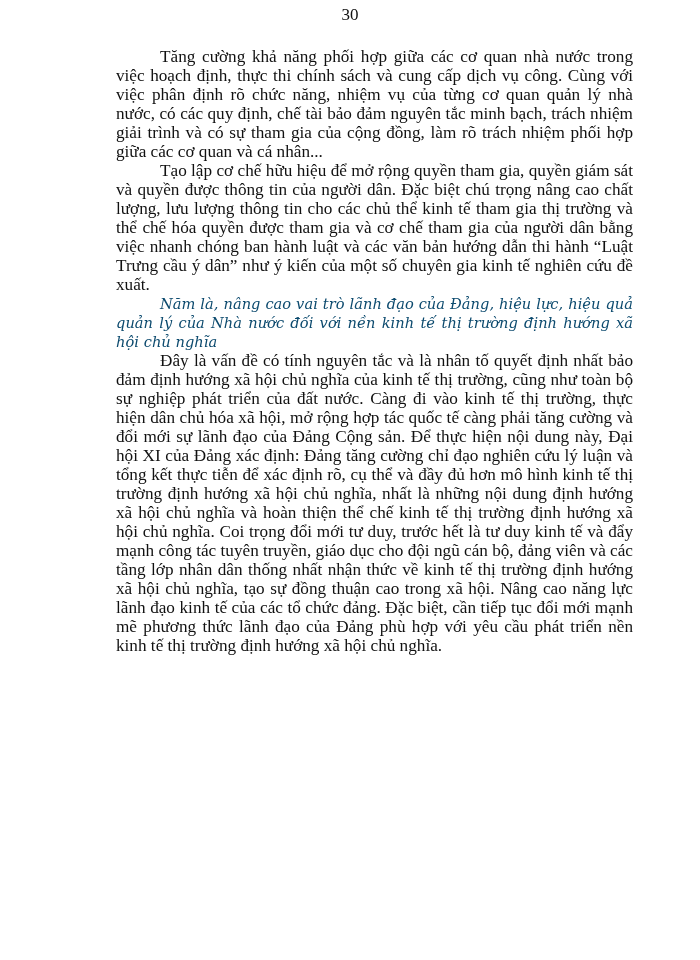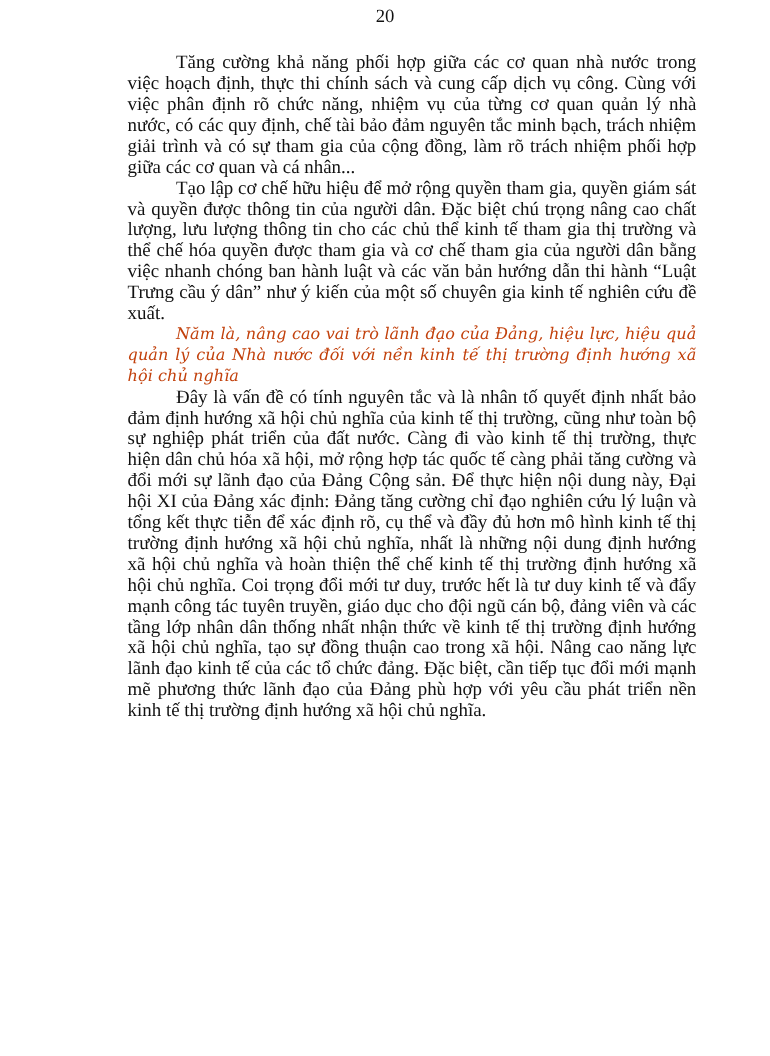--- a/index.html
+++ b/index.html
@@ -35,26 +35,26 @@
     .para {
       margin: 0;
       text-align: justify;
       text-indent: 44px;
     }
     .para.italic {
       font-family: "DejaVu Serif", serif;
       font-style: italic;
       font-size: 14.6px;
       letter-spacing: 0.05px;
-      color: #c2410c;
+      color: #0c4a6e;
     }
   </style>
 </head>
 <body>
 
-<div class="page-number">20</div>
+<div class="page-number">30</div>
 
 <div class="body-text">
   <p class="para">Tăng cường khả năng phối hợp giữa các cơ quan nhà nước trong việc hoạch định, thực thi chính sách và cung cấp dịch vụ công. Cùng với việc phân định rõ chức năng, nhiệm vụ của từng cơ quan quản lý nhà nước, có các quy định, chế tài bảo đảm nguyên tắc minh bạch, trách nhiệm giải trình và có sự tham gia của cộng đồng, làm rõ trách nhiệm phối hợp giữa các cơ quan và cá nhân...</p>
   <p class="para">Tạo lập cơ chế hữu hiệu để mở rộng quyền tham gia, quyền giám sát và quyền được thông tin của người dân. Đặc biệt chú trọng nâng cao chất lượng, lưu lượng thông tin cho các chủ thể kinh tế tham gia thị trường và thể chế hóa quyền được tham gia và cơ chế tham gia của người dân bằng việc nhanh chóng ban hành luật và các văn bản hướng dẫn thi hành “Luật Trưng cầu ý dân” như ý kiến của một số chuyên gia kinh tế nghiên cứu đề xuất.</p>
   <p class="para italic">Năm là, nâng cao vai trò lãnh đạo của Đảng, hiệu lực, hiệu quả quản lý của Nhà nước đối với nền kinh tế thị trường định hướng xã hội chủ nghĩa</p>
   <p class="para">Đây là vấn đề có tính nguyên tắc và là nhân tố quyết định nhất bảo đảm định hướng xã hội chủ nghĩa của kinh tế thị trường, cũng như toàn bộ sự nghiệp phát triển của đất nước. Càng đi vào kinh tế thị trường, thực hiện dân chủ hóa xã hội, mở rộng hợp tác quốc tế càng phải tăng cường và đổi mới sự lãnh đạo của Đảng Cộng sản. Để thực hiện nội dung này, Đại hội XI của Đảng xác định: Đảng tăng cường chỉ đạo nghiên cứu lý luận và tổng kết thực tiễn để xác định rõ, cụ thể và đầy đủ hơn mô hình kinh tế thị trường định hướng xã hội chủ nghĩa, nhất là những nội dung định hướng xã hội chủ nghĩa và hoàn thiện thể chế kinh tế thị trường định hướng xã hội chủ nghĩa. Coi trọng đổi mới tư duy, trước hết là tư duy kinh tế và đẩy mạnh công tác tuyên truyền, giáo dục cho đội ngũ cán bộ, đảng viên và các tầng lớp nhân dân thống nhất nhận thức về kinh tế thị trường định hướng xã hội chủ nghĩa, tạo sự đồng thuận cao trong xã hội. Nâng cao năng lực lãnh đạo kinh tế của các tổ chức đảng. Đặc biệt, cần tiếp tục đổi mới mạnh mẽ phương thức lãnh đạo của Đảng phù hợp với yêu cầu phát triển nền kinh tế thị trường định hướng xã hội chủ nghĩa.</p>
 </div>
 
 </body></html>

